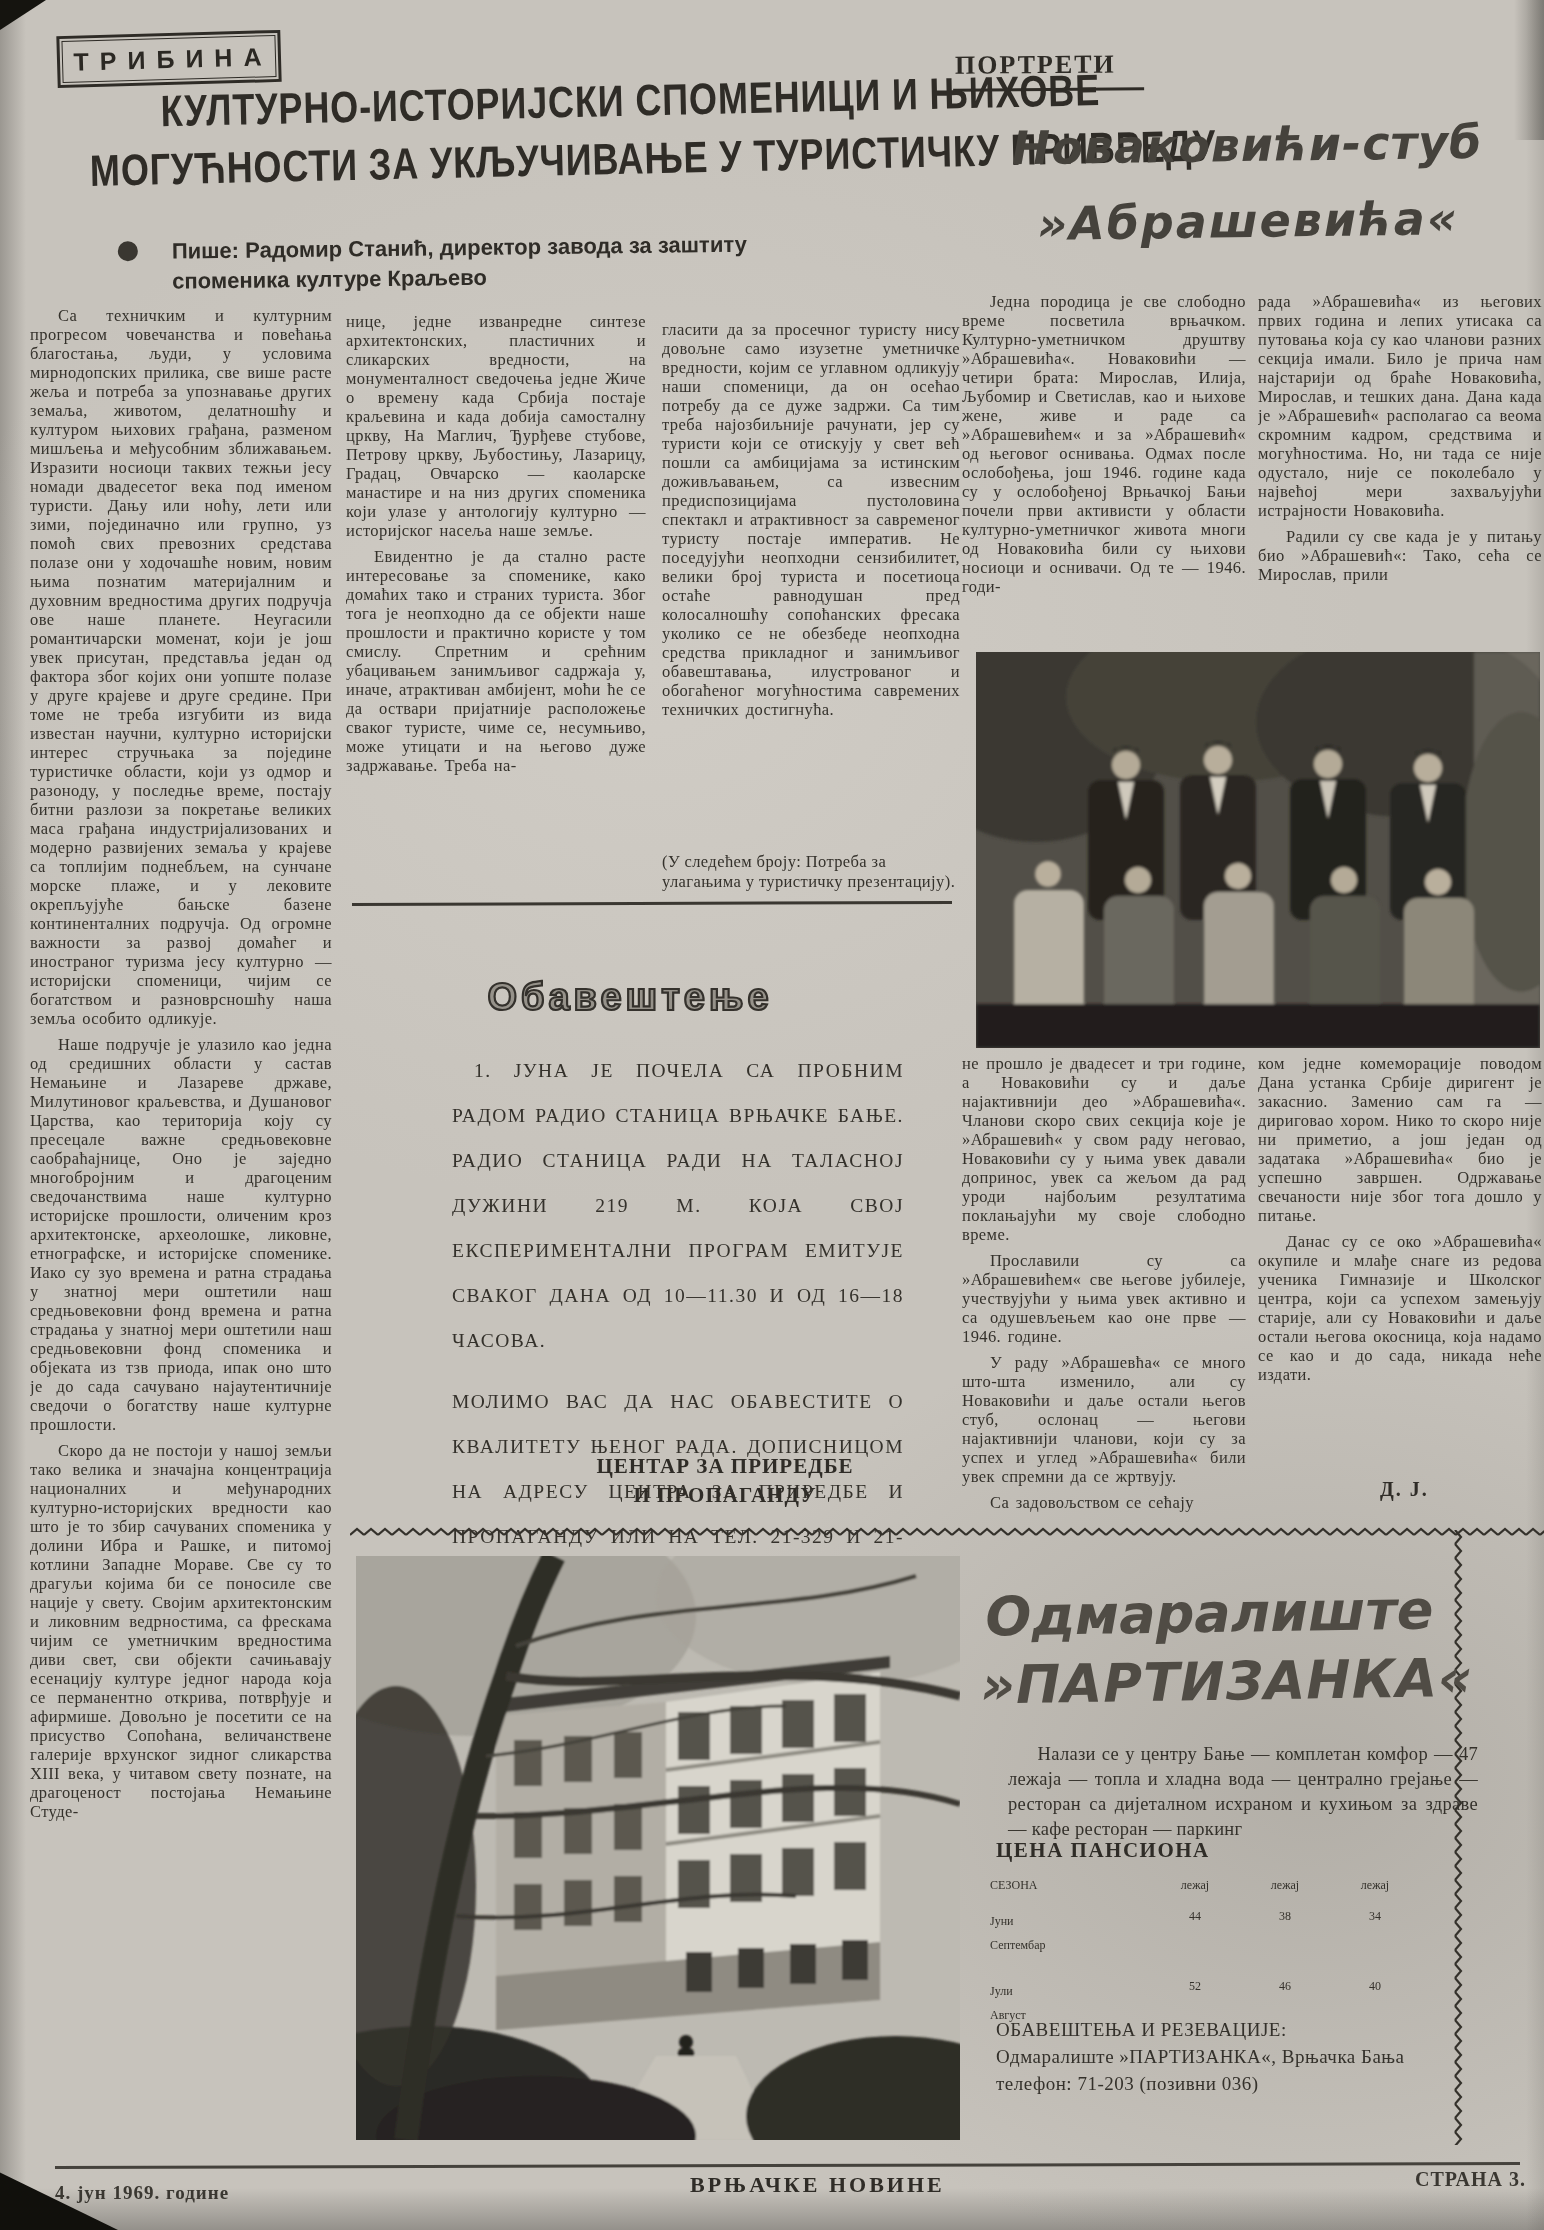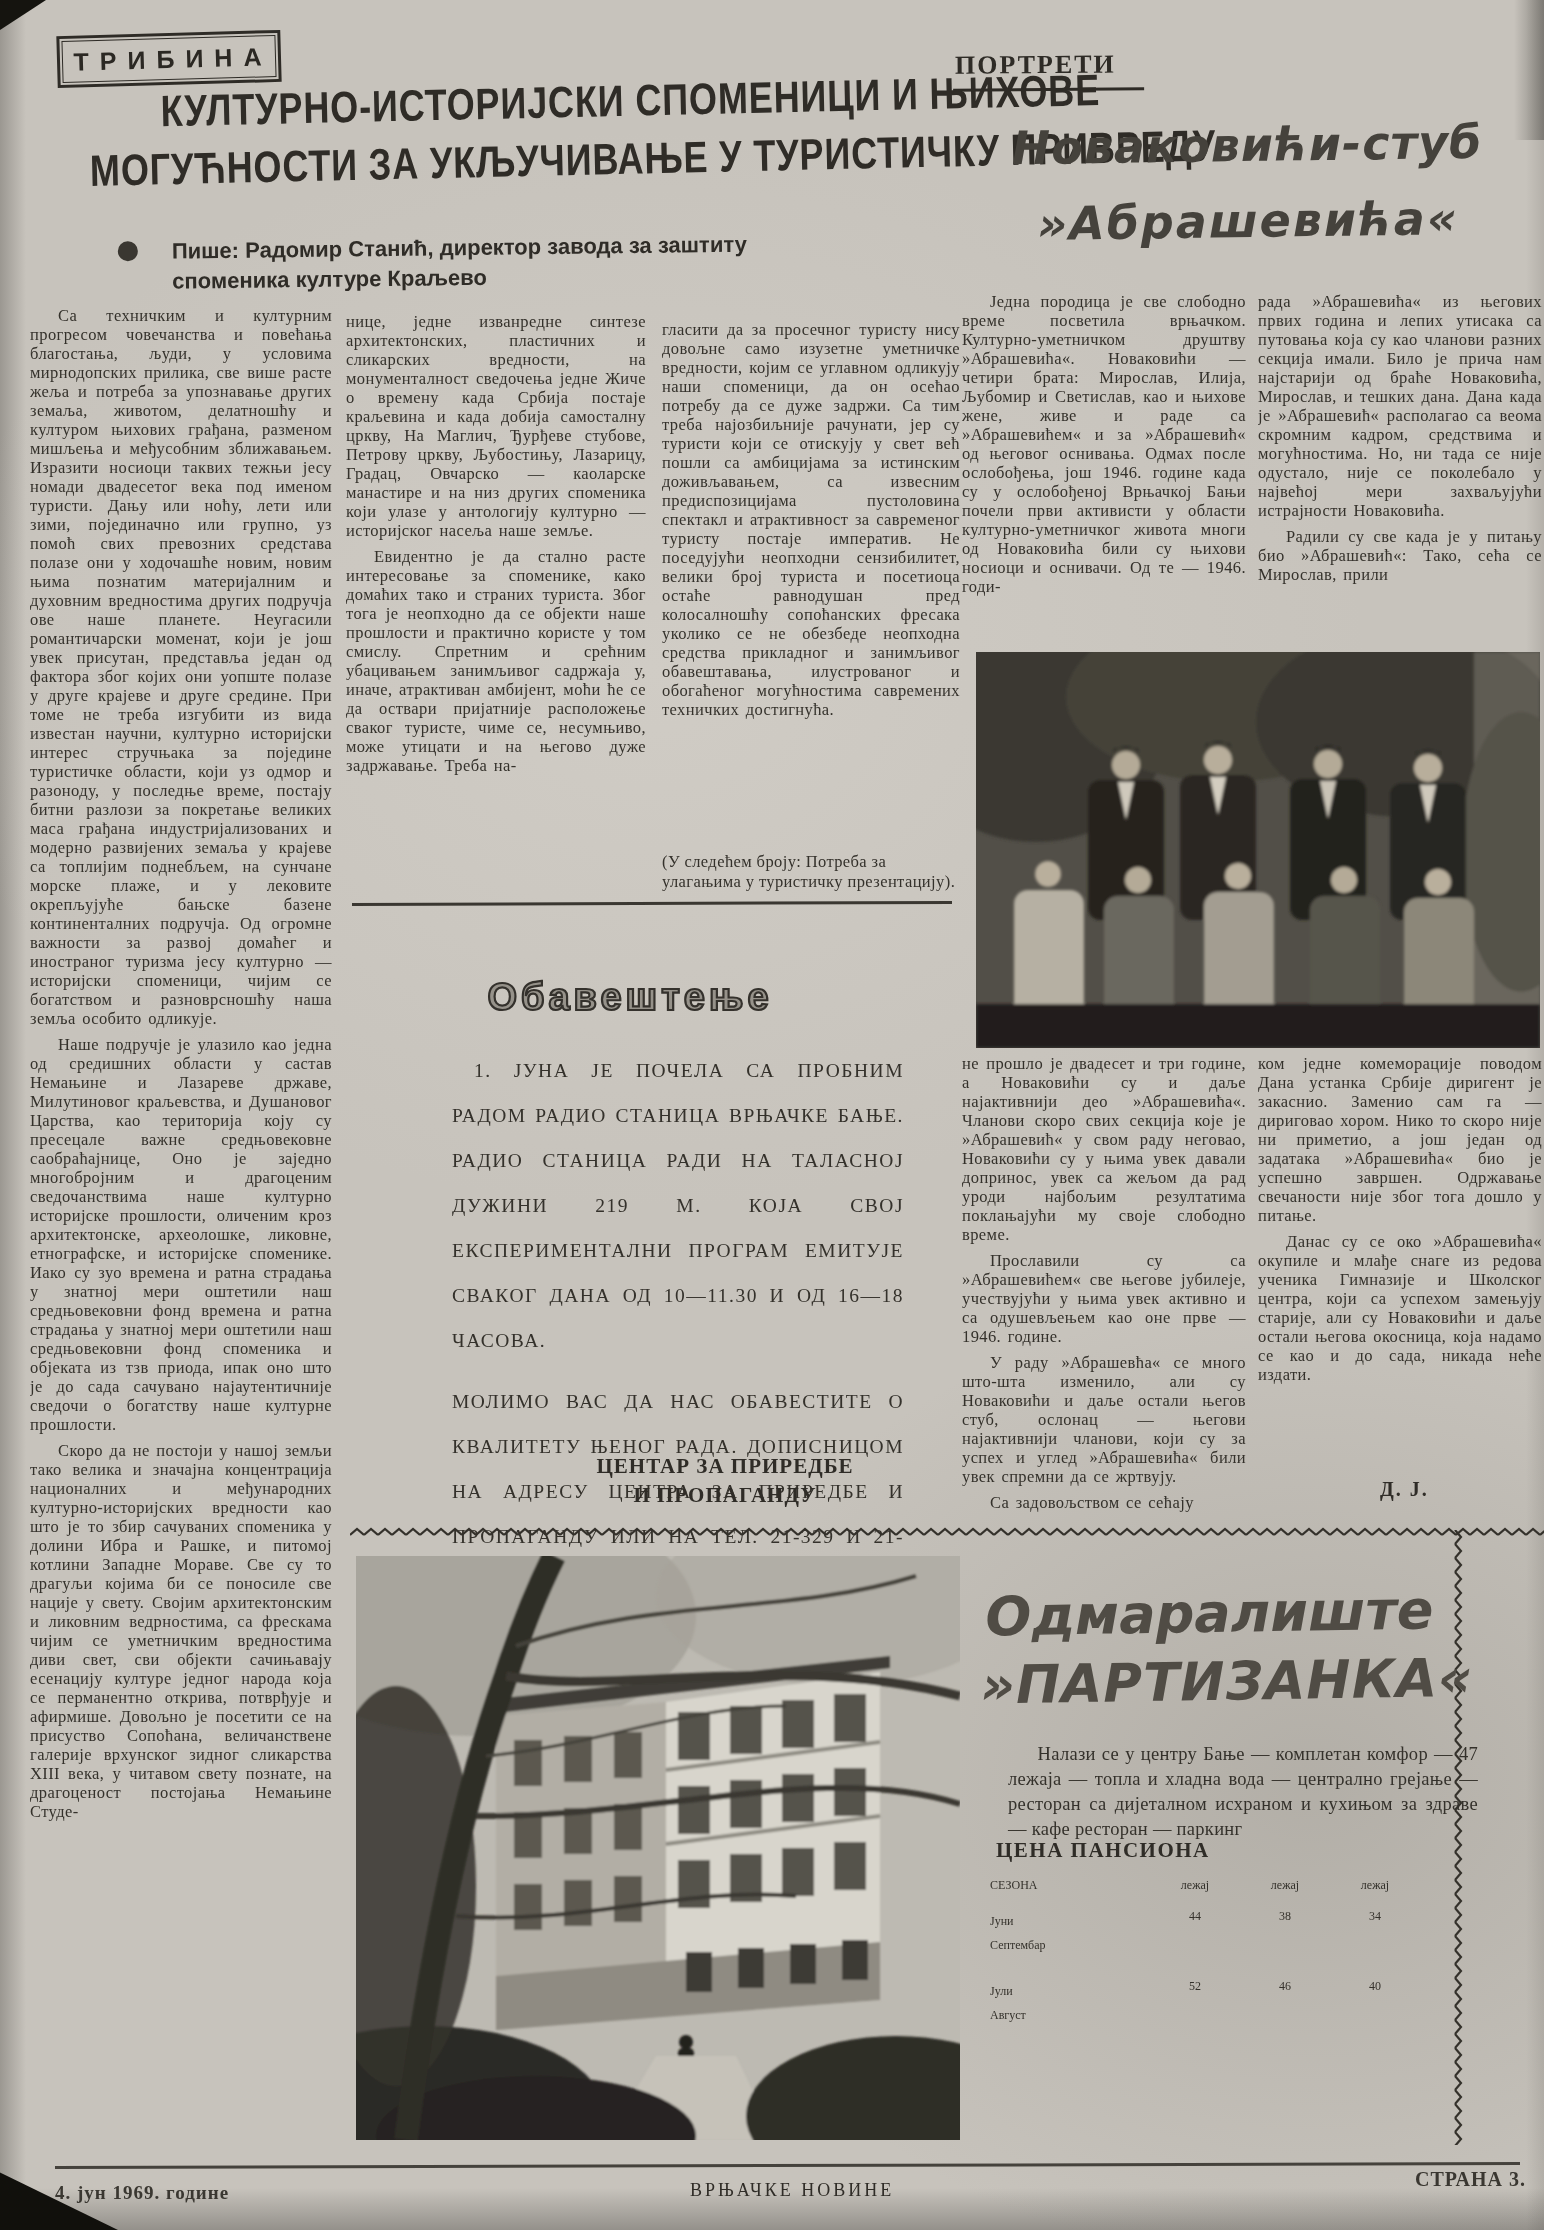--- a/index.html
+++ b/index.html
@@ -83,21 +83,21 @@
   .pz-table .hdr,.pz-table .row{display:grid;grid-template-columns:160px 90px 90px 90px;}
   .pz-table .hdr{margin-bottom:16px;}
   .pz-table .row{margin-bottom:22px;}
   .pz-table .num,.pz-table .h-num{text-align:center;}
   .pz-table .season span{display:block;line-height:24px;}
   .pz-res{left:996px;top:2016px;width:450px;font-size:19px;line-height:27px;color:#34312b;letter-spacing:.5px;}
 
   
   .footrule{left:55px;top:2164px;width:1465px;height:2.5px;background:#45423c;transform:rotate(-.15deg);}
   .foot-date{left:55px;top:2182px;font-weight:bold;font-size:19px;color:#3a3731;letter-spacing:1px;}
-  .foot-masthead{left:690px;top:2172px;font-weight:normal;font-size:18px;letter-spacing:3px;color:#2f2c27;margin-top:8px;}
+  .foot-masthead{left:690px;top:2172px;font-weight:bold;font-size:22px;letter-spacing:3px;color:#2f2c27;}
   .foot-page{left:1415px;top:2168px;font-weight:bold;font-size:20px;letter-spacing:1px;color:#3a3731;}
 </style>
 </head>
 <body>
 
 <div id="page">
 
   <div class="abs corner-tl"></div>
   <div class="abs corner-bl"></div>
   <div class="abs corner-tr"></div>
@@ -337,19 +337,24 @@
       <div class="season">
         <span>Јули</span>
         <span>Август</span>
       </div>
       <div class="num">52</div>
       <div class="num">46</div>
       <div class="num">40</div>
     </div>
   </div>
 
+  <div class="abs pz-res">
+    <div>ОБАВЕШТЕЊА И РЕЗЕВАЦИЈЕ:</div>
+    <div>Одмаралиште »ПАРТИЗАНКА«, Врњачка Бања</div>
+    <div>телефон: 71-203 (позивни 036)</div>
+  </div>
 
   <div class="abs footrule"></div>
   <div class="abs foot-date">4. јун 1969. године</div>
   <div class="abs foot-masthead">ВРЊАЧКЕ НОВИНЕ</div>
   <div class="abs foot-page">СТРАНА 3.</div>
 
 </div>
 
 </body></html>

